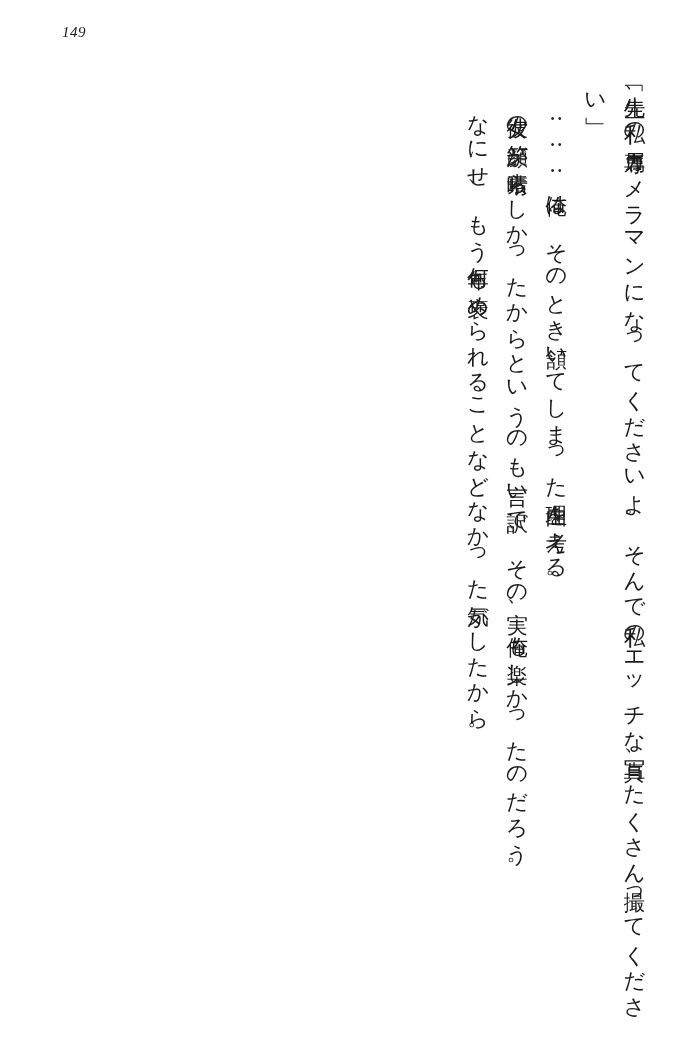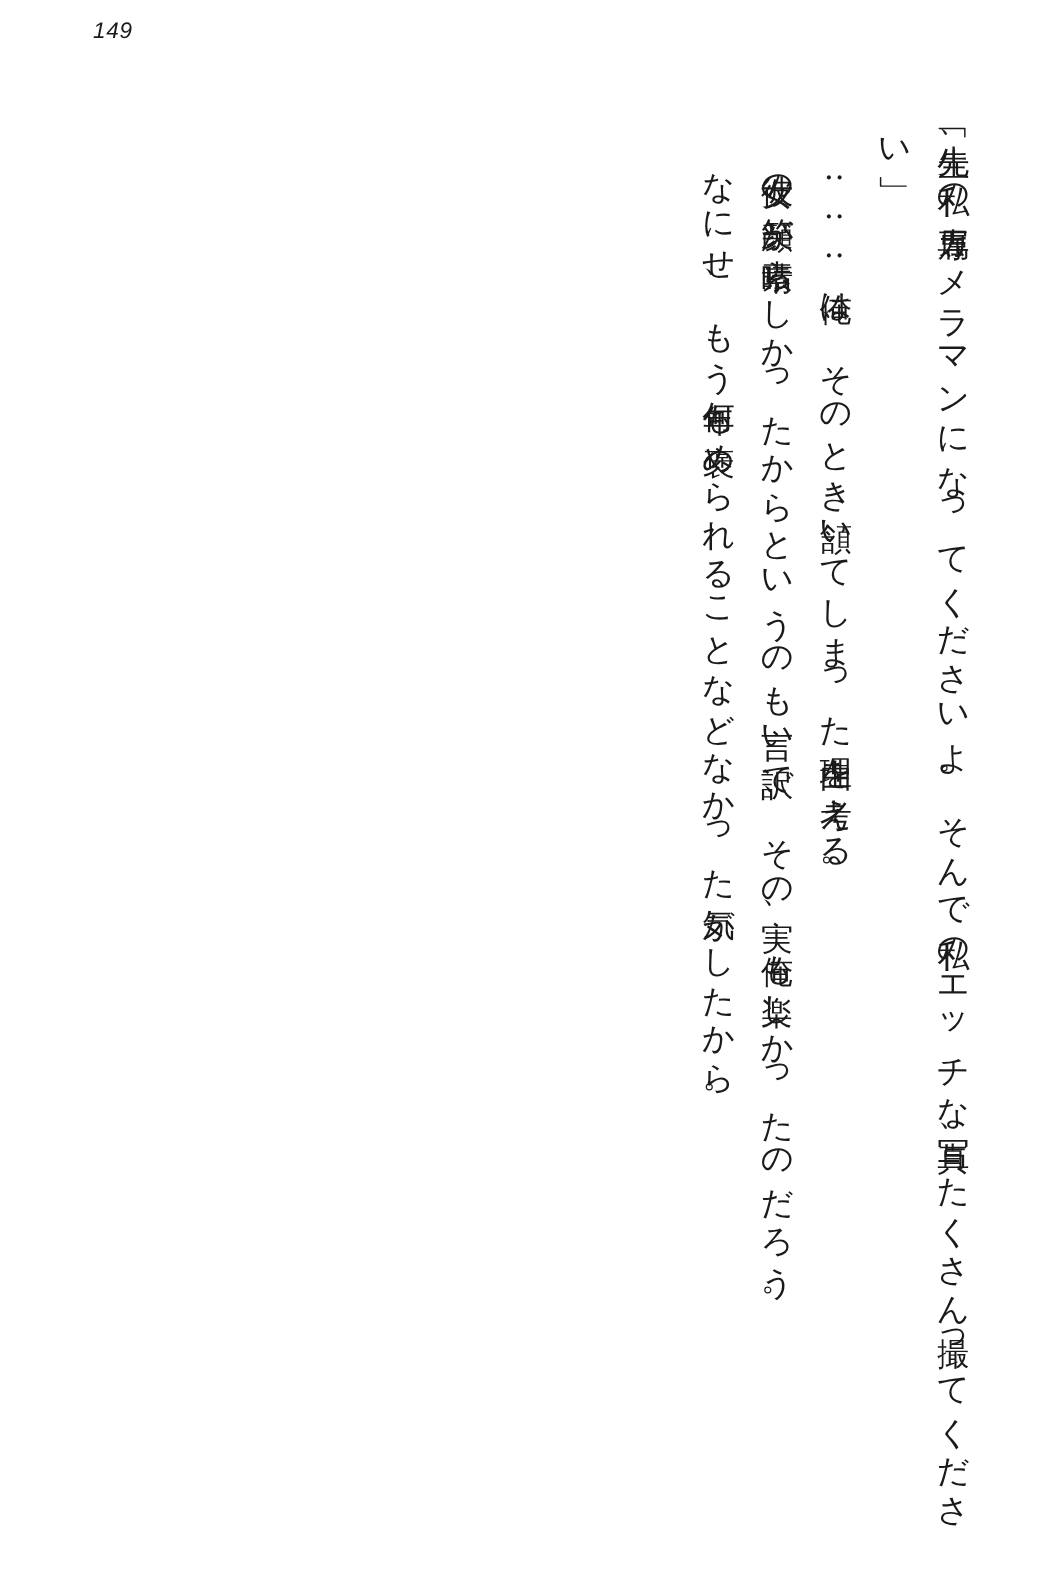--- a/index.html
+++ b/index.html
@@ -11,23 +11,23 @@
     position: relative;
     width: 700px;
     height: 1050px;
     background: #ffffff;
     overflow: hidden;
     font-family: "DejaVu Serif", "Liberation Serif", serif;
     color: #1a1a1a;
   }
   .folio {
     position: absolute;
-    top: 12px;
+    top: 24px;
     left: 62px;
-    font-family: Liberation Sans, sans-serif;
+    font-family: Liberation Serif, serif;
     font-style: italic;
     font-size: 15px;
     letter-spacing: 0.5px;
     color: #1a1a1a;
   }
   .textblock {
     position: absolute;
     top: 78px;
     right: 46px;
     height: 930px;

